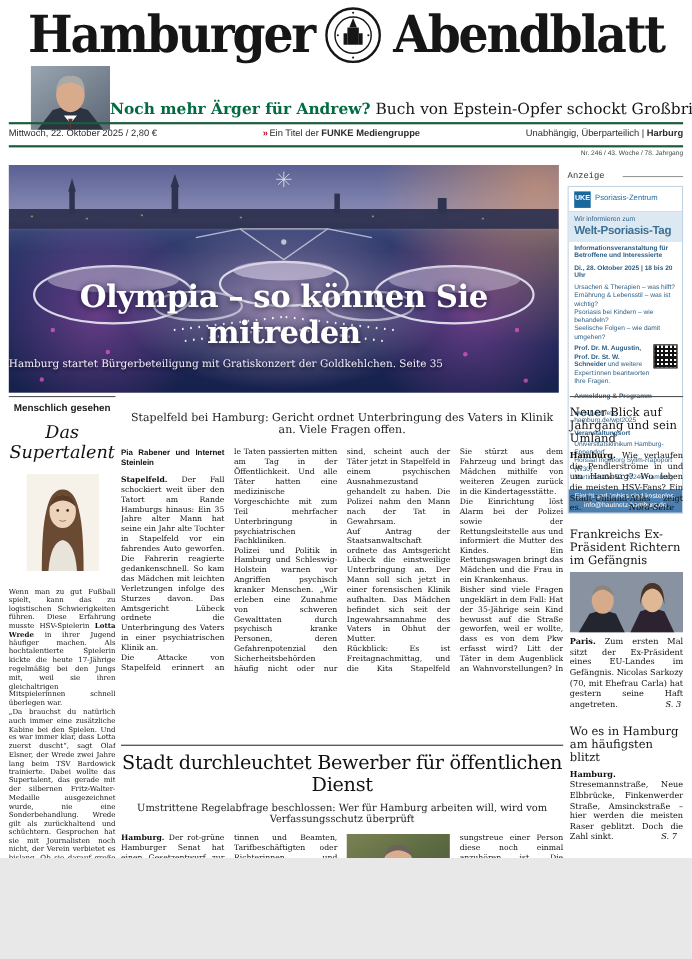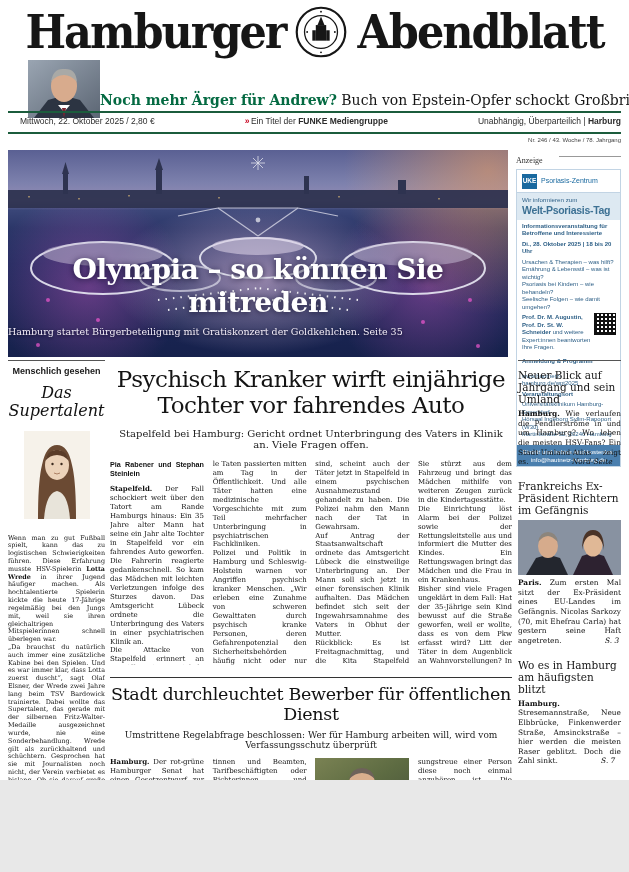--- a/index.html
+++ b/index.html
@@ -13,21 +13,21 @@
   .masthead { position:absolute; top:2px; left:0; width:629px; height:60px;
     display:flex; align-items:center; justify-content:center; gap:10px; }
   .mast-word { font-family:"DejaVu Serif", serif; font-weight:bold; font-size:43px;
     letter-spacing:-2px; transform:scaleY(1.08); color:#161616; white-space:nowrap; }
   .crest { width:52px; height:52px; flex:0 0 auto; }
   .andrew { position:absolute; left:28px; top:60px; width:72px; height:58px; overflow:hidden; }
   .teaser { position:absolute; top:92px; left:100px; width:515px; text-align:center;
     font-size:14px; color:#161616; white-space:nowrap; }
   .teaser .q { color:#046a42; font-weight:bold; }
   .rule-green { position:absolute; left:8px; right:8px; height:2px; background:#1b5c3c; }
-  .dateline { position:absolute; top:116px; left:20px; right:8px; display:flex;
+  .dateline { position:absolute; top:116px; left:8px; right:8px; display:flex;
     justify-content:space-between; align-items:center;
     font-family:"Liberation Sans", sans-serif; font-size:8.5px; color:#2c2c2c; }
   .dateline b { font-weight:bold; }
   .funke-marks { color:#c8001e; font-weight:bold; letter-spacing:-1px; }
   .issue { position:absolute; top:137px; right:8px; font-family:"Liberation Sans", sans-serif;
     font-size:6px; color:#444; }
   
   .hero { position:absolute; left:8px; top:150px; width:500px; height:207px; overflow:hidden;
     background:
       radial-gradient(circle at 96% 10%, rgba(238,157,92,.55), transparent 28%),
@@ -38,22 +38,22 @@
         #2b3668 38%, #202c5e 55%, #16214c 100%);
   }
   .hero svg { position:absolute; inset:0; }
   .hero-headline { position:absolute; left:0; right:0; bottom:38px; text-align:center;
     color:#fff; font-weight:bold; font-size:28px; letter-spacing:-0.5px;
     text-shadow:0 1px 6px rgba(10,10,40,.8); }
   .hero-sub { position:absolute; left:0; right:0; bottom:20px; text-align:left;
     color:#f2ecf6; font-size:9.5px; text-shadow:0 1px 3px rgba(10,10,40,.9); }
   
   .ad-wrap { position:absolute; left:516px; top:156px; width:105px; }
-  .ad-label { display:flex; align-items:flex-start; gap:16px;
-    font-family:Liberation Serif, serif; font-size:8px; color:#333; }
+  .ad-label { display:flex; align-items:center; gap:16px;
+    font-family:Liberation Mono, monospace; font-size:8px; color:#333; }
   .ad-label .ln { flex:1; height:1px; background:#999; }
   .ad-box { margin-top:4px; border:1px solid #c2d4e4; background:#fff;
     font-family:"Liberation Sans", sans-serif; color:#2d5f86; font-size:6px; line-height:1.25; }
   .ad-head { display:flex; align-items:center; gap:4px; padding:4px 5px 3px 5px;
     border-bottom:1px solid #c2d4e4; }
   .uke-logo { width:15px; height:15px; background:#19699f; color:#fff; font-weight:bold;
     font-size:6.5px; display:flex; align-items:center; justify-content:center; }
   .ad-org { font-size:7px; color:#19699f; }
   .ad-band { background:#dde9f2; padding:3px 5px; }
   .ad-band .t1 { font-size:6.2px; }
@@ -293,25 +293,24 @@
     </svg>
     <div class="body">
       <span>Wenn man zu gut Fußball spielt, kann das zu logistischen Schwierigkeiten führen. Diese Erfahrung musste HSV-Spielerin </span><b>Lotta Wrede</b><span style="white-space:pre-line;"> in ihrer Jugend häufiger machen. Als hochtalentierte Spielerin kickte die heute 17-Jährige regelmäßig bei den Jungs mit, weil sie ihren gleichaltrigen Mitspielerinnen schnell überlegen war.
 „Da brauchst du natürlich auch immer eine zusätzliche Kabine bei den Spielen. Und es war immer klar, dass Lotta zuerst duscht“, sagt Olaf Elsner, der Wrede zwei Jahre lang beim TSV Bardowick trainierte. Dabei wollte das Supertalent, das gerade mit der silbernen Fritz-Walter-Medaille ausgezeichnet wurde, nie eine Sonderbehandlung. Wrede gilt als zurückhaltend und schüchtern. Gesprochen hat sie mit Journalisten noch nicht, der Verein verbietet es bislang. Ob sie darauf große Lust hätte, ist fraglich. „Ihr Motto war: ‚Sprecht über andere und nicht über mich‘“, sagt Elsner.
 Ihre Stärken sprechen für sich. Wrede, die aus Veerßen nahe Uelzen stammt, ist technisch stark, kann hervorragend ihre Gegnerinnen ausdribbeln und bringt eine gewisse Leichtigkeit auf den Platz. „Sie kann im Spiel der X-Faktor sein und den Unterschied machen“, sagt Ex-HSV-Trainer Marwin Bolz. Wrede zu stoppen, stellt ihre Gegnerinnen immer wieder vor Probleme. Deshalb bekommt sie auch auf dem Rasen eine Sonderbehandlung, auf die sie wohl gerne verzichten würde. fka</span>
     </div>
     <div class="pageref">Seite 33 Bericht</div>
   </div>
 
   <div class="main">
-    <h1>Psychisch Kranker wirft einjährige Tochter vor fahrendes Auto</h1>
     <div class="sub">Stapelfeld bei Hamburg: Gericht ordnet Unterbringung des Vaters in Klinik an. Viele Fragen offen.</div>
     <div class="cols">
       <div class="col">
-        <div class="byline">Pia Rabener und Stephan Steinlein</div>
+        <div class="byline">Pia Rabener und Internet Steinlein</div>
         <p><b>Stapelfeld.</b><span> Der Fall schockiert weit über den Tatort am Rande Hamburgs hinaus: Ein 35 Jahre alter Mann hat seine ein Jahr alte Tochter in Stapelfeld vor ein fahrendes Auto geworfen. Die Fahrerin reagierte gedankenschnell. So kam das Mädchen mit leichten Verletzungen infolge des Sturzes davon. Das Amtsgericht Lübeck ordnete die Unterbringung des Vaters in einer psychiatrischen Klinik an.
 Die Attacke von Stapelfeld erinnert an Angriffe in Reinbek, Glinde oder im Hamburger Hauptbahnhof im Frühsommer. Binnen weniger Wochen hatten drei Täter im psychischen Ausnahmezustand voneinander unabhängig Fahrgäste mit einem Messer angegriffen, eine Spaziergängerin gewürgt und ein Kind attackiert. Al-</span></p>
       </div>
       <div class="col">
           <p>le Taten passierten mitten am Tag in der Öffentlichkeit. Und alle Täter hatten eine medizinische Vorgeschichte mit zum Teil mehrfacher Unterbringung in psychiatrischen Fachkliniken.
 Polizei und Politik in Hamburg und Schleswig-Holstein warnen vor Angriffen psychisch kranker Menschen. „Wir erleben eine Zunahme von schweren Gewalttaten durch psychisch kranke Personen, deren Gefahrenpotenzial den Sicherheitsbehörden häufig nicht oder nur unzureichend bekannt ist. Um das Risiko bestmöglich zu reduzieren, müssen wir die medizinischen und sicherheitsbehördlichen Erkenntnisse besser zusammenbringen“, hatte Hamburgs Innensenator Andy Grote (SPD) nach dem Messerangriff im Hauptbahnhof gesagt. Auch wenn viele Hintergründe noch unklar</p>
         </div>
       <div class="col">
           <p>sind, scheint auch der Täter jetzt in Stapelfeld in einem psychischen Ausnahmezustand gehandelt zu haben. Die Polizei nahm den Mann nach der Tat in Gewahrsam.
 Auf Antrag der Staatsanwaltschaft ordnete das Amtsgericht Lübeck die einstweilige Unterbringung an. Der Mann soll sich jetzt in einer forensischen Klinik aufhalten. Das Mädchen befindet sich seit der Ingewahrsamnahme des Vaters in Obhut der Mutter.

